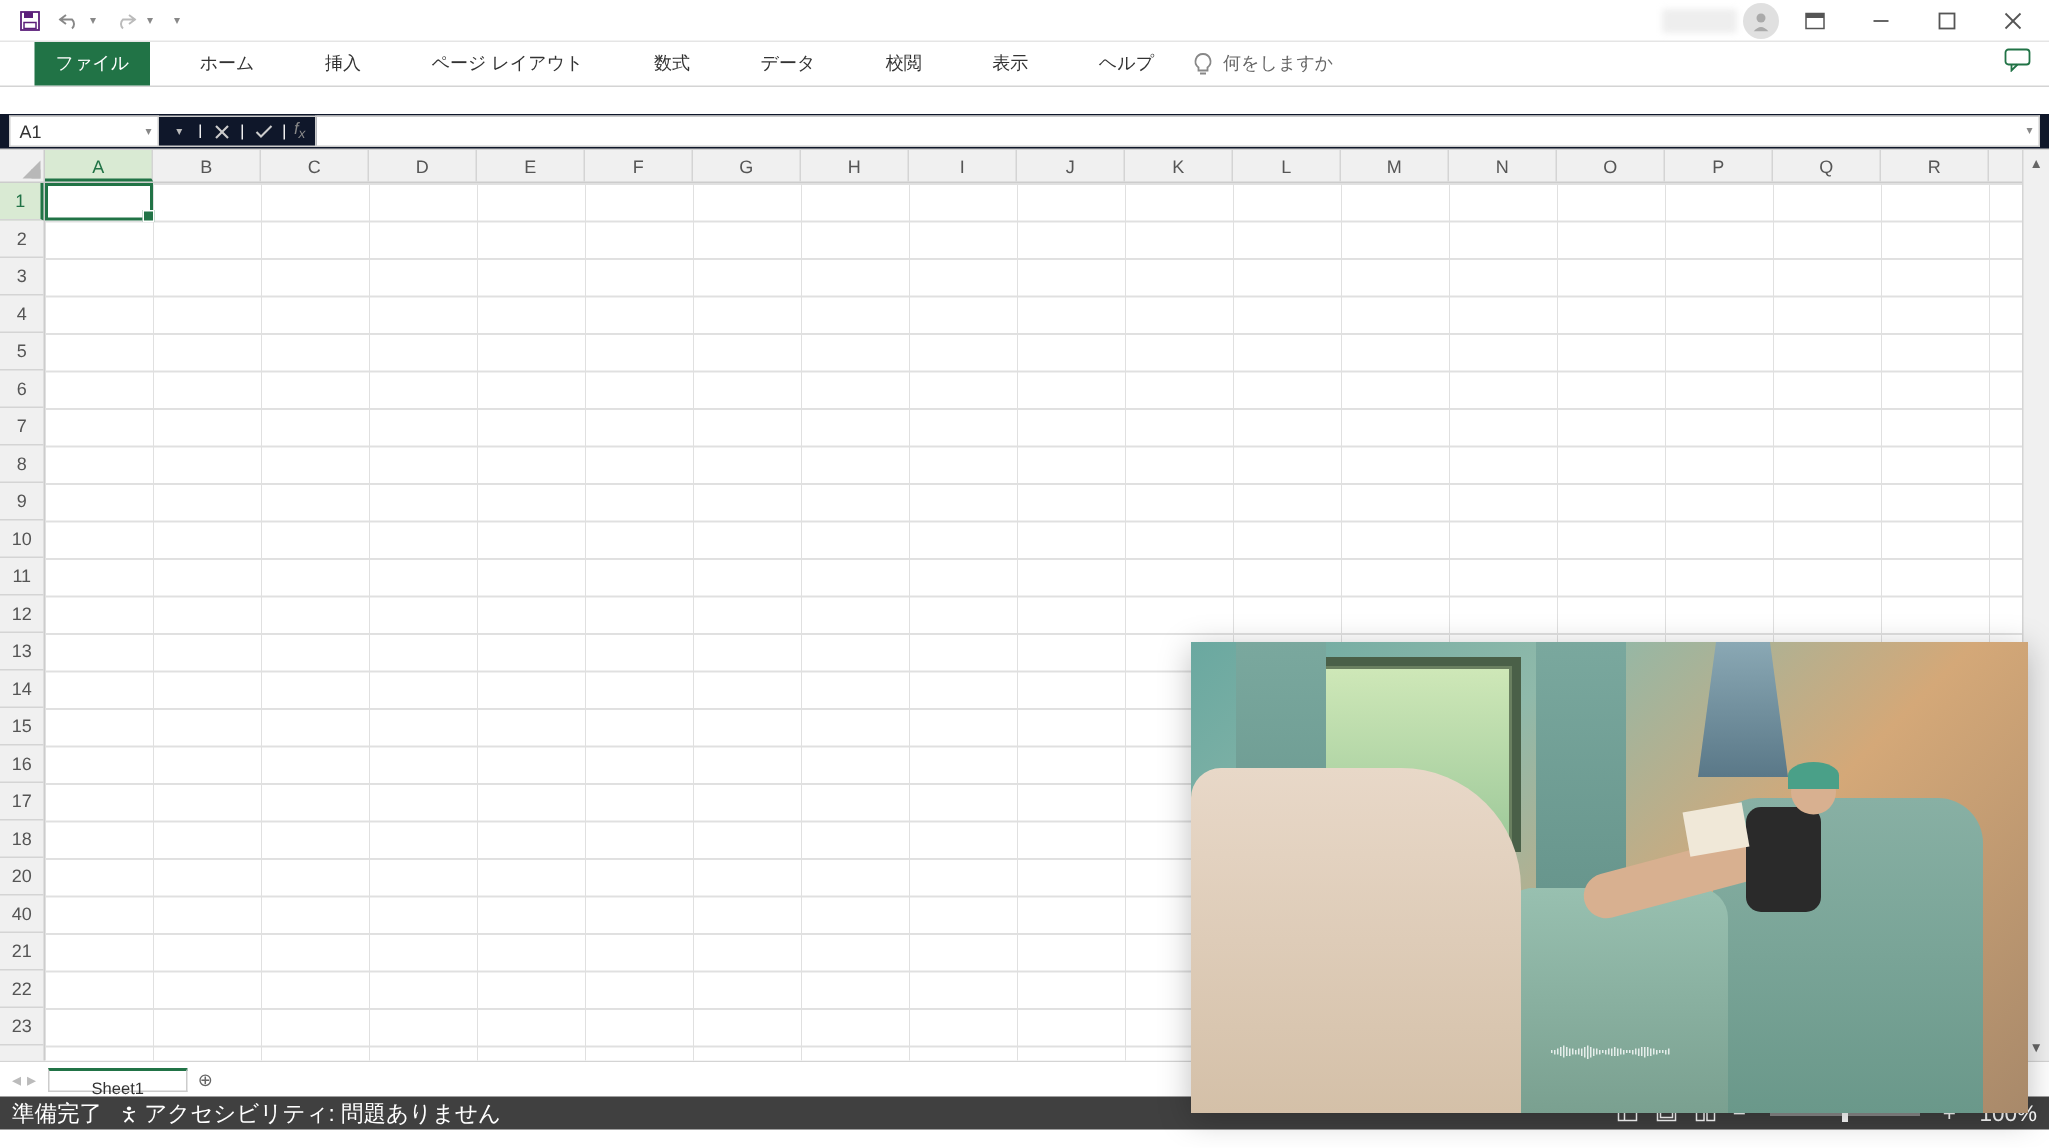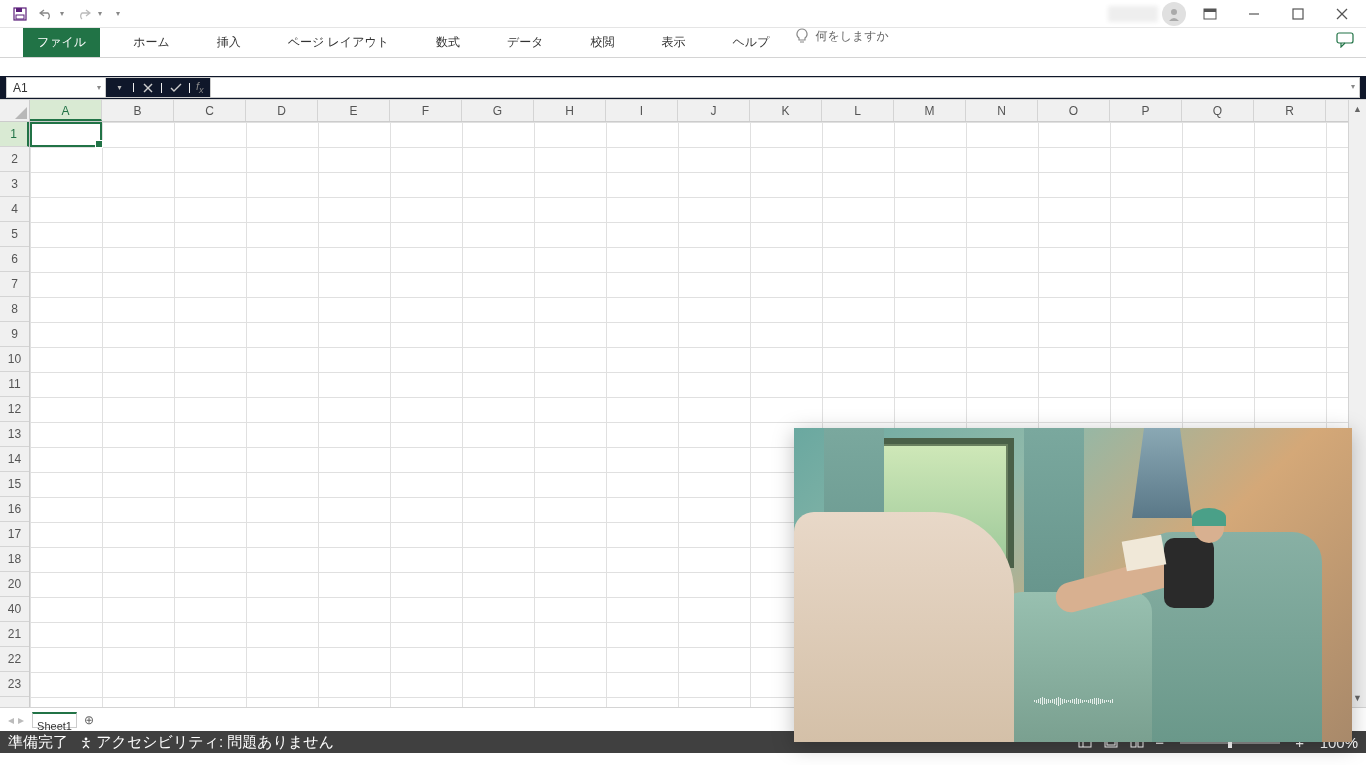--- a/index.html
+++ b/index.html
@@ -14,21 +14,21 @@
 .title-text { position: absolute; left: 0; right: 0; text-align: center; font-size: 12px; color: #444; pointer-events: none; }
 .title-right { display: flex; align-items: center; gap: 4px; padding-right: 4px; }
 .user-blur { width: 50px; height: 16px; background: #eee; filter: blur(2px); border-radius: 2px; }
 .avatar { width: 24px; height: 24px; border-radius: 50%; background: #e0e0e0; display: flex; align-items: center; justify-content: center; color: #888; }
 .win-btn { width: 40px; height: 28px; display: flex; align-items: center; justify-content: center; color: #555; }
 
 
 .ribbon-tabs { height: 30px; display: flex; align-items: stretch; background: #fff; border-bottom: 1px solid #d4d4d4; padding-left: 4px; position: relative; }
 .tab { padding: 0 14px; display: flex; align-items: center; font-size: 12px; color: #333; cursor: pointer; margin-left: 19px; }
 .tab.file { background: #217346; color: #fff; font-weight: 400; }
-.tell-me { display: flex; gap: 6px; padding: 0 12px; color: #666; }
+.tell-me { display: flex; align-items: center; gap: 6px; padding: 0 12px; color: #666; }
 .ribbon-right { position: absolute; right: 12px; top: 4px; }
 
 
 .formula-bar { height: 24px; display: flex; align-items: stretch; border-bottom: 1px solid #d4d4d4; background: #0f172a; margin-top: 18px; }
 .name-box { width: 100px; border: 1px solid #ccc; background: #fff; display: flex; align-items: center; padding: 0 6px; margin: 1px 0 1px 6px; position: relative; }
 .name-box .drop { position: absolute; right: 4px; color: #888; font-size: 8px; }
 .fx-btns { display: flex; align-items: center; border: 1px solid #ccc; border-left: none; margin: 1px 0; }
 .fx-btn { width: 28px; display: flex; align-items: center; justify-content: center; color: #bbb; border-right: 1px solid #eee; }
 .fx-label { font-style: italic; color: #888; font-size: 11px; padding: 0 6px; }
 .formula-input { flex: 1; border: 1px solid #ccc; border-left: none; margin: 1px 6px 1px 0; padding: 0 6px; background: #fff; position: relative; }
@@ -49,21 +49,21 @@
 .active-cell { position: absolute; left: 0; top: 0; width: 72px; height: 25px; border: 2px solid #217346; background: #fff; }
 .active-cell::after { content: ""; position: absolute; right: -3px; bottom: -3px; width: 6px; height: 6px; background: #217346; border: 1px solid #fff; }
 .vscroll { position: absolute; right: 0; top: 0; bottom: 0; width: 18px; background: #f0f0f0; border-left: 1px solid #d4d4d4; }
 .vscroll .arrow { height: 18px; display: flex; align-items: center; justify-content: center; color: #666; font-size: 9px; }
 .vscroll .track { position: absolute; top: 18px; bottom: 18px; left: 2px; right: 2px; }
 .vscroll .arrow.down { position: absolute; bottom: 0; width: 100%; }
 
 
 .sheet-bar { height: 24px; display: flex; align-items: center; background: #fff; border-top: 1px solid #d4d4d4; }
 .sheet-nav { display: flex; gap: 4px; padding: 0 8px; color: #bbb; }
-.sheet-tab { padding: 0 4px; height: 16px; line-height: 24px; border: 1px solid #ccc; border-top: 2px solid #217346; background: #fff; font-size: 11px; }
+.sheet-tab { padding: 0 28px; height: 16px; line-height: 24px; border: 1px solid #ccc; border-top: 2px solid #217346; background: #fff; font-size: 11px; }
 .sheet-add { width: 24px; color: #666; text-align: center; }
 .hscroll { flex: 1; }
 
 
 .status-bar { height: 22px; background: #404040; color: #fff; display: flex; align-items: center; font-size: 15px; padding: 0 8px; gap: 12px; }
 .status-left { display: flex; align-items: center; gap: 12px; }
 .status-right { margin-left: auto; display: flex; align-items: center; gap: 4px; }
 .view-btn { width: 22px; height: 18px; display: flex; align-items: center; justify-content: center; }
 .zoom-slider { width: 100px; height: 4px; background: rgba(255,255,255,0.4); position: relative; margin: 0 8px; }
 .zoom-slider .thumb { position: absolute; left: 48px; top: -4px; width: 4px; height: 12px; background: #fff; }

